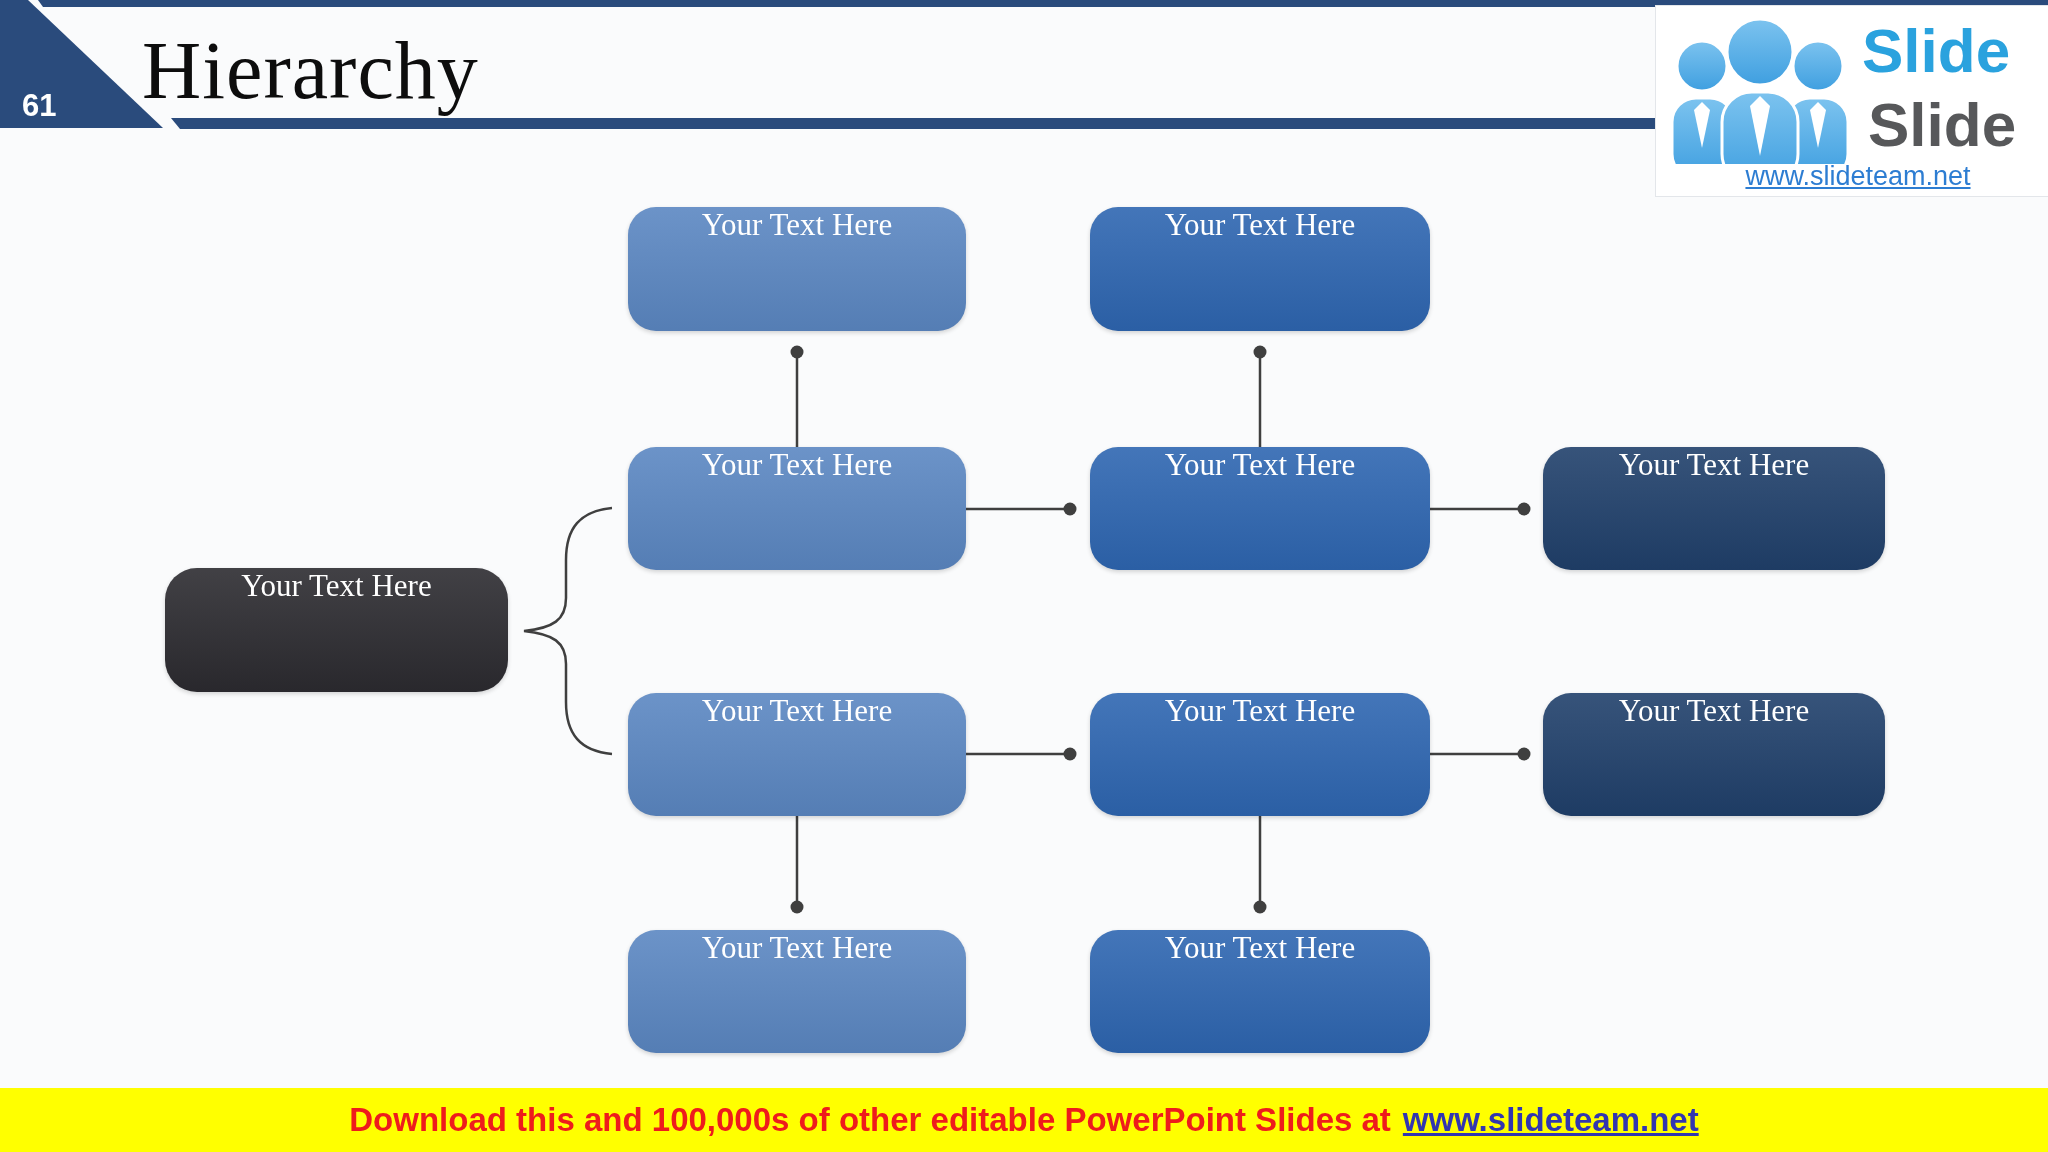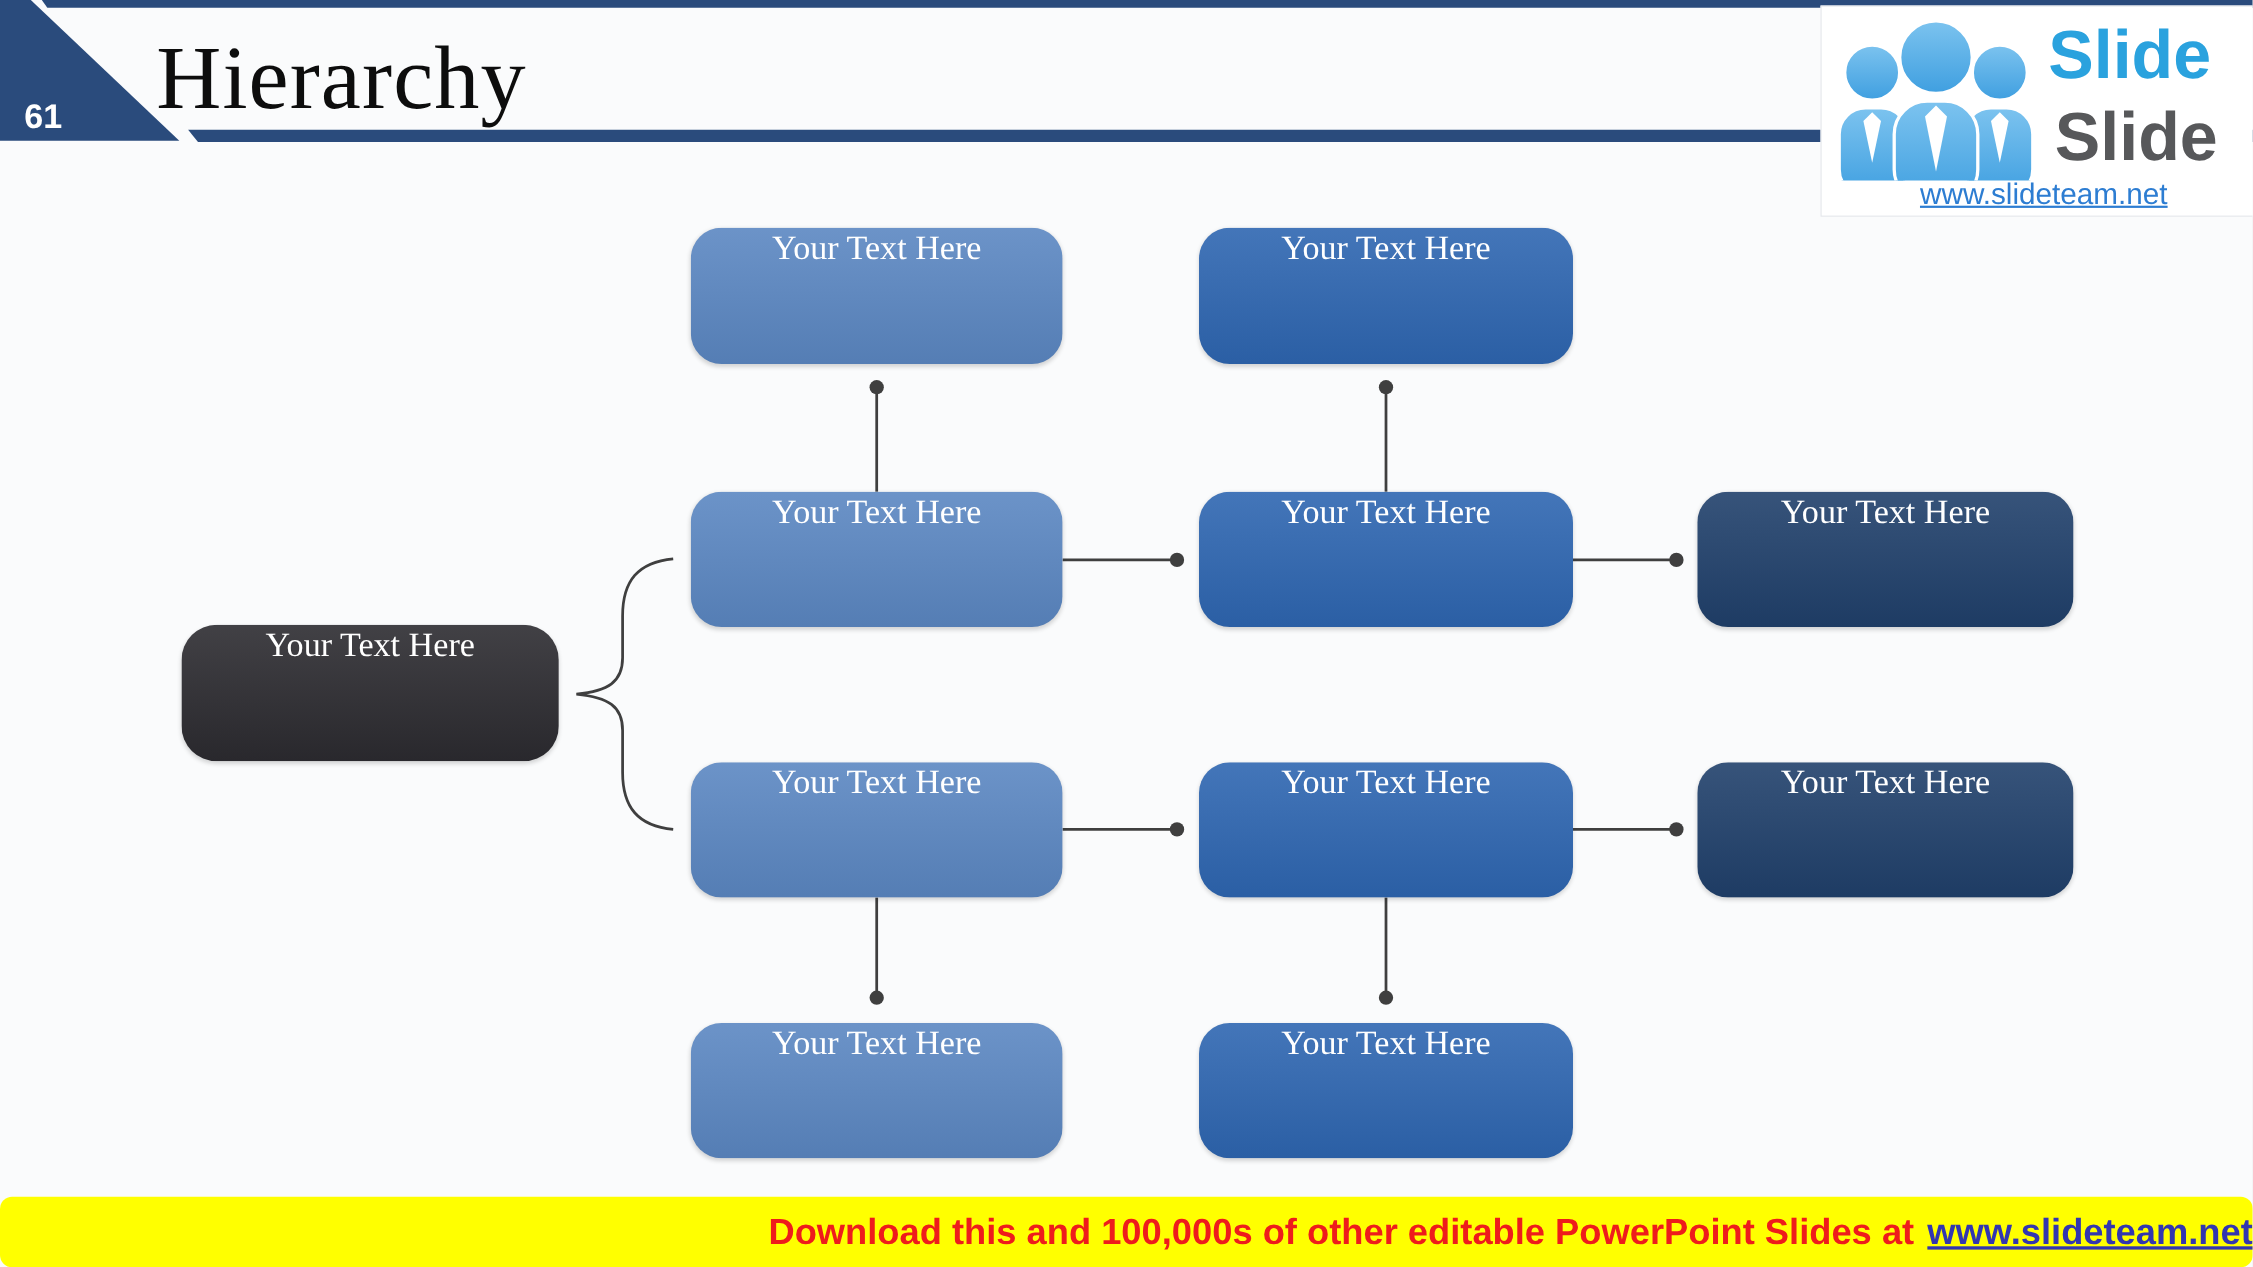--- a/index.html
+++ b/index.html
@@ -47,22 +47,22 @@
   .n-m1b{left:1090px;top:447px;width:340px;height:123px;}
   .n-m1c{left:1543px;top:447px;width:342px;height:123px;}
   .n-m2a{left:628px;top:693px;width:338px;height:123px;}
   .n-m2b{left:1090px;top:693px;width:340px;height:123px;}
   .n-m2c{left:1543px;top:693px;width:342px;height:123px;}
   .n-b1 {left:628px;top:930px;width:338px;height:123px;}
   .n-b2 {left:1090px;top:930px;width:340px;height:123px;}
   
   .banner{
     position:absolute;left:0;top:1088px;width:2048px;height:64px;
-    display:flex;align-items:center;justify-content:flex-end;gap:12px;
-    font-size:33px;font-weight:700;white-space:nowrap;border-radius:11px;
+    display:flex;align-items:center;justify-content:center;gap:12px;
+    font-size:33px;font-weight:700;white-space:nowrap;
   }
   .banner-link{text-decoration:underline;cursor:pointer;}
 </style>
 </head>
 <body>
 
 <div class="slide">
 
   <svg class="header-decor" viewBox="0 0 2048 200">
     <polygon class="accent-fill" points="38,0 2048,0 2048,7 43,7" fill="#2a4b7c"></polygon>

